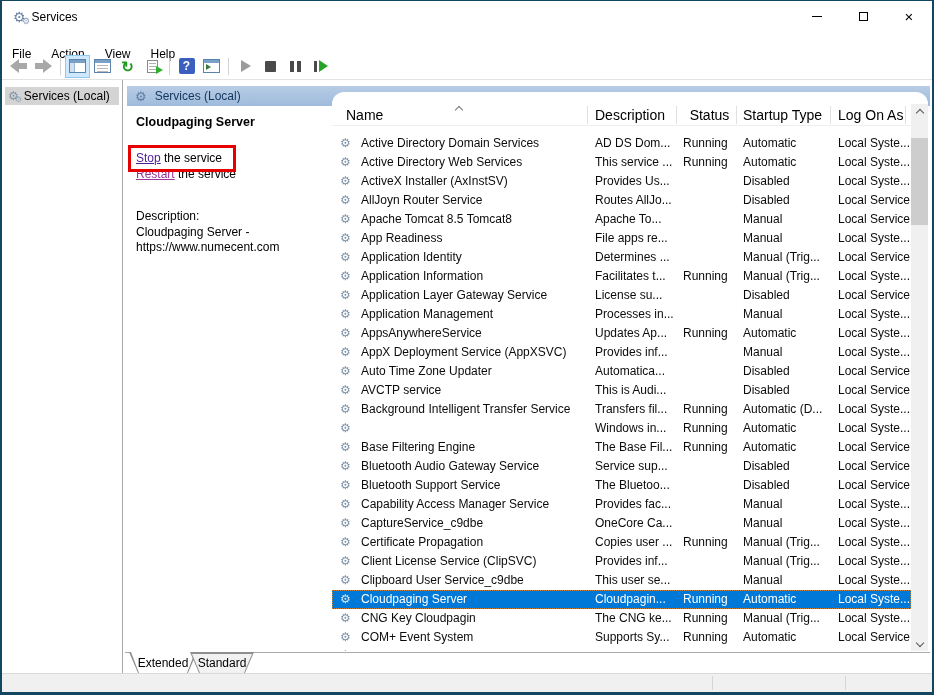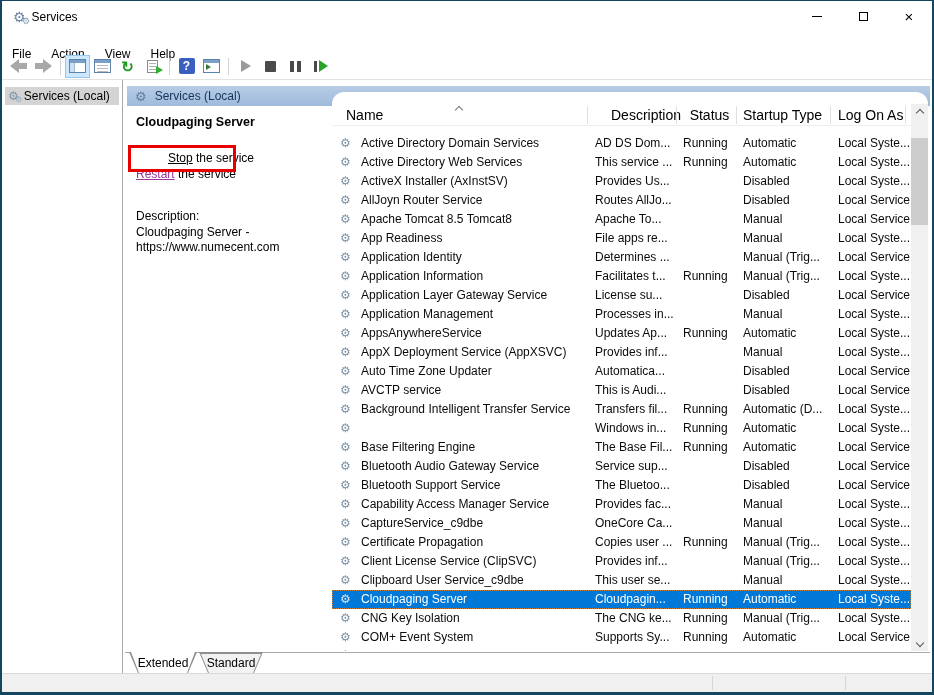--- a/index.html
+++ b/index.html
@@ -54,29 +54,29 @@
   .tree-item { position:absolute; left:3px; top:7px; width:114px; height:18px; background:#d4d4d4; display:flex; align-items:center; font-size:12px; padding-left:3px; }
   .tree-item .gear-sm { font-size:12px; color:#7e93a8; margin-right:5px; position:relative; }
   .tree-item .gear-sm i { position:absolute; font-style:normal; font-size:8px; left:7px; top:6px; color:#93a7ba; }
   
   .blue-bar { position:absolute; left:125px; top:85px; width:803px; height:20px;
     background:linear-gradient(#b7cce6, #9fbbdc); display:flex; align-items:center; font-size:12px; color:#13365c; }
   .blue-bar .gear-sm { margin-left:8px; margin-right:8px; color:#5f7ea2; font-size:13px; }
   .info-name { position:absolute; left:134px; top:114px; font-size:12.5px; font-weight:bold; color:#000; }
   .info-line { position:absolute; font-size:12px; color:#000; }
   .lnk { text-decoration:underline; }
-  .lnk.stop { color:#000000;margin-left:32px; }
+  .lnk.stop { color:#4c1d95; }
   .lnk.restart { color:#993399; }
   .annotation-box { position:absolute; left:126px; top:144px; width:108px; height:27px; border:3px solid #e60000; pointer-events:none; z-index:30; }
   
   .list-panel { position:absolute; left:330px; top:91px; width:596px; height:559px; background:#fff; border-radius:12px 12px 0 0; overflow:hidden; z-index:5; }
   .lheader { position:absolute; left:0; top:12px; width:579px; height:22px; display:grid;
     grid-template-columns:255px 89px 60px 94px 1fr; font-size:14px; line-height:22px; color:#000; border-bottom:1px solid #efefef; }
   .lheader .hc { position:relative; }
-  .hc-name { padding-left:14px; } .hc-desc { padding-left:24px; } .hc-status { padding-left:7px;text-align:center; }
+  .hc-name { padding-left:14px; } .hc-desc { padding-left:8px; } .hc-status { padding-left:7px;text-align:center; }
   .hc-startup { padding-left:7px; } .hc-logon { padding-left:8px; }
   .hsep { position:absolute; top:2px; width:1px; height:18px; background:#e0e0e0; }
   .chev { width:6px; height:6px; border-left:1px solid #777; border-top:1px solid #777; display:inline-block; }
   .chev-up { transform:rotate(45deg); }
   .sort-chev { position:absolute; left:124px; top:3px; }
   .rows { position:absolute; left:0; top:42px; width:579px; }
   .srow { display:grid; grid-template-columns:255px 89px 60px 94px 1fr; height:19px; line-height:19px; font-size:12px; color:#0b0b0b; }
   .srow .c-name { padding-left:29px; position:relative; white-space:nowrap; overflow:hidden; }
   .srow .c-desc { padding-left:8px; } .srow .c-status { padding-left:7px; }
   .srow .c-startup { padding-left:7px; } .srow .c-logon { padding-left:8px; white-space:nowrap; overflow:hidden; }
@@ -93,21 +93,21 @@
   .vs-thumb { position:absolute; left:0; top:34px; width:17px; height:87px; background:#cdcdcd; }
   
   .tab-line { position:absolute; left:123px; right:2px; top:651px; height:1px; background:#aaa; }
   .tab { position:absolute; top:651px; height:21px; font-size:12px; z-index:6; }
   .tab .shape { position:absolute; inset:0; background:#8f8f8f; clip-path:polygon(0 0, 100% 0, calc(100% - 9px) 100%, 9px 100%); }
   .tab .fill { position:absolute; inset:0; clip-path:polygon(2px 1px, calc(100% - 2px) 1px, calc(100% - 10px) 100%, 10px 100%); background:#fff; }
   .tab.inactive .fill { top:1px; background:#f2f2f2; }
   .tab .lbl { position:absolute; inset:0; display:flex; align-items:center; justify-content:center; }
   .tab-extended { left:127px; width:68px; }
   .tab-extended .fill { clip-path:polygon(2px 0, calc(100% - 2px) 0, calc(100% - 10px) 100%, 10px 100%); }
-  .tab-standard { left:197px; width:64px; }
+  .tab-standard { left:188px; width:64px; }
   .statusbar { position:absolute; left:0; right:0; top:672px; height:19px; background:#f0f0f0; border-top:1px solid #d9d9d9; }
   .sb-sep { position:absolute; top:2px; bottom:2px; width:1px; background:#d5d5d5; }
 </style>
 </head>
 <body>
 
 <div class="window">
 
   <div class="titlebar">
     <span class="app-icon">⚙<span class="mini">⚙</span></span>
@@ -406,21 +406,21 @@
     <span class="c-logon">Local Syste...</span>
   </div>
         <div class="srow selected">
     <span class="c-name"><span class="gear">⚙</span><span class="nm">Cloudpaging Server</span></span>
     <span class="c-desc">Cloudpagin...</span>
     <span class="c-status">Running</span>
     <span class="c-startup">Automatic</span>
     <span class="c-logon">Local Syste...</span>
   </div>
         <div class="srow">
-    <span class="c-name"><span class="gear">⚙</span><span class="nm">CNG Key Isolation</span></span>
+    <span class="c-name"><span class="gear">⚙</span><span class="nm">CNG Key Cloudpagin</span></span>
     <span class="c-desc">The CNG ke...</span>
     <span class="c-status">Running</span>
     <span class="c-startup">Manual (Trig...</span>
     <span class="c-logon">Local Syste...</span>
   </div>
         <div class="srow">
     <span class="c-name"><span class="gear">⚙</span><span class="nm">COM+ Event System</span></span>
     <span class="c-desc">Supports Sy...</span>
     <span class="c-status">Running</span>
     <span class="c-startup">Automatic</span>

